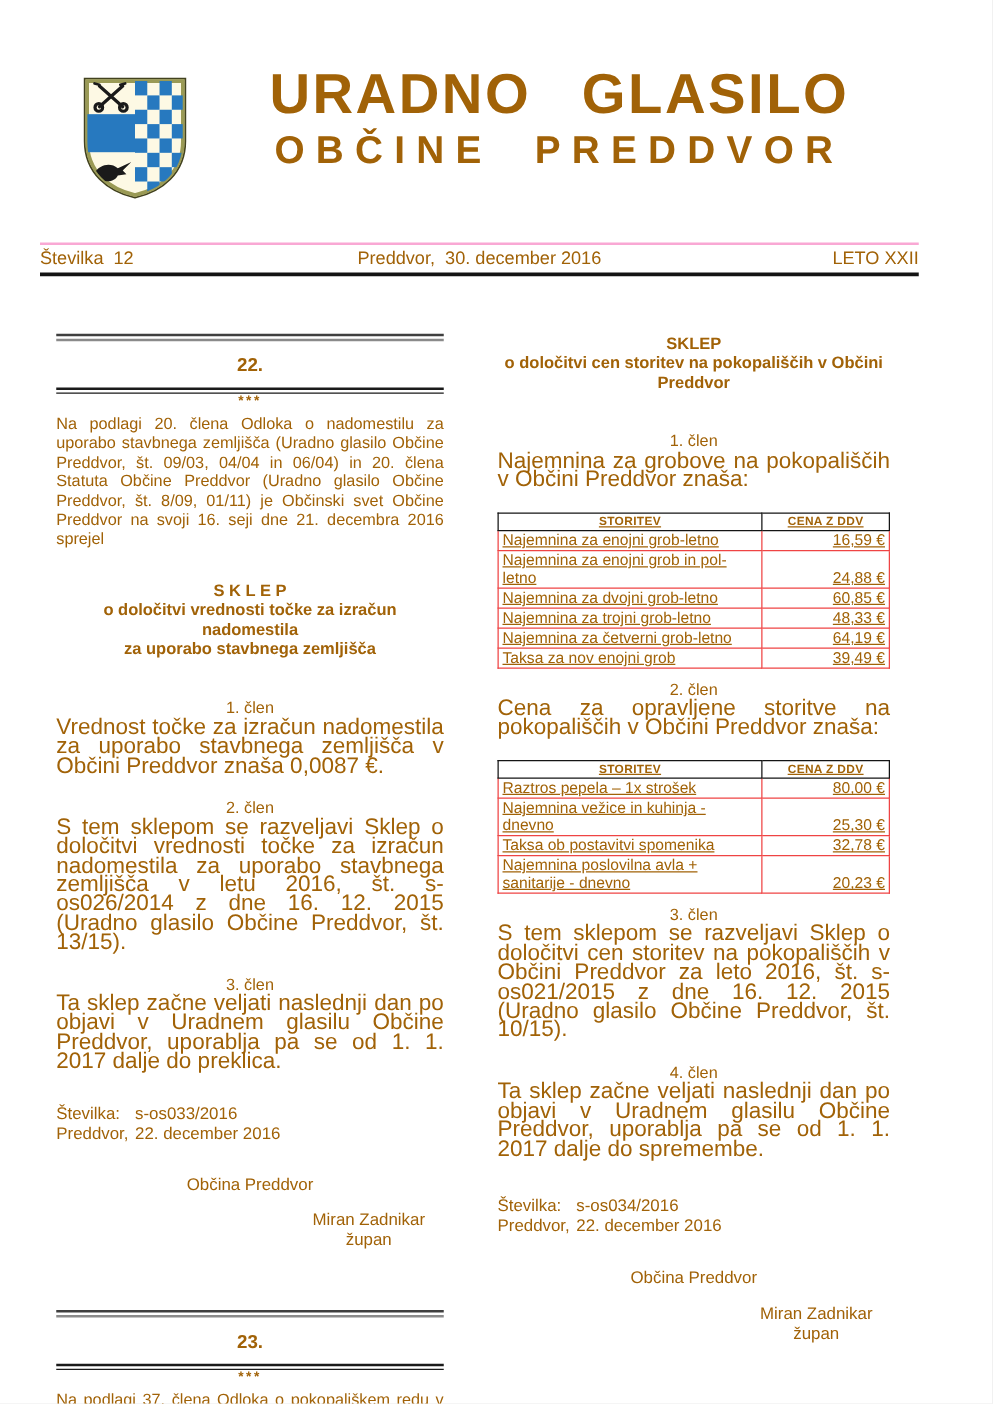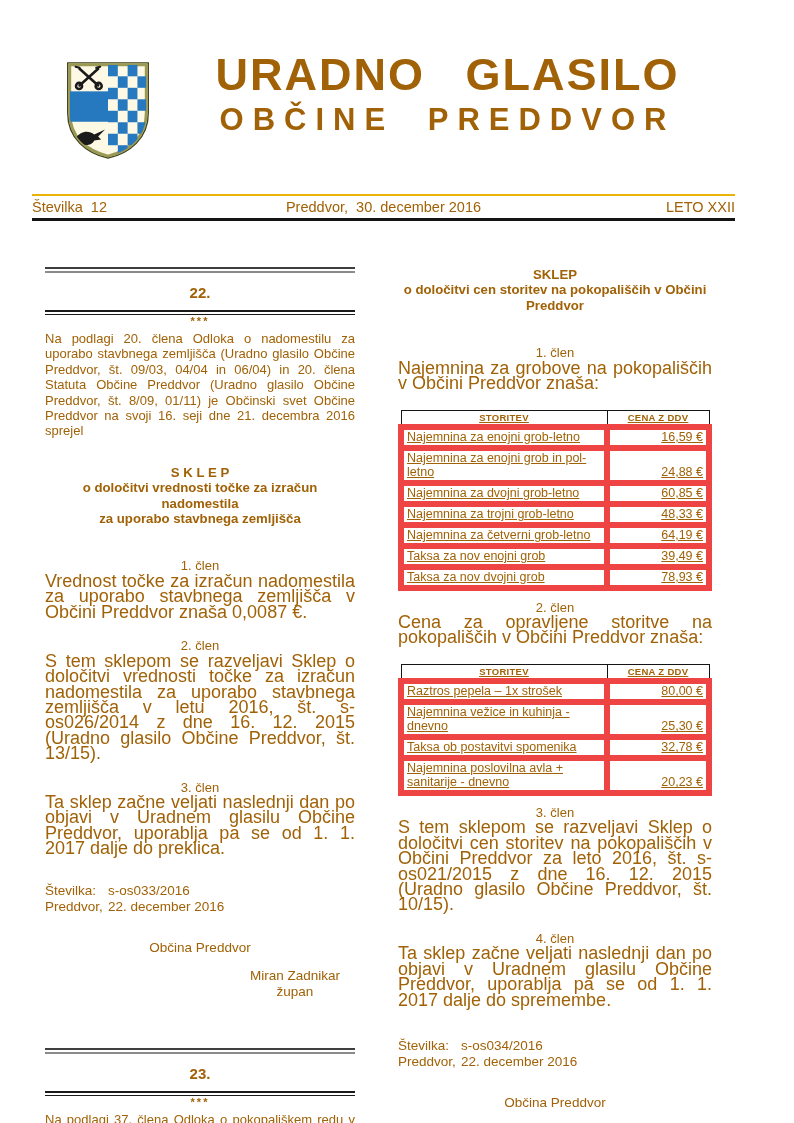--- a/index.html
+++ b/index.html
@@ -15,21 +15,21 @@
   .title-main {
     font-size:45px; font-weight:bold; letter-spacing:2px; word-spacing:26px;
     line-height:46px; white-space:nowrap;
   }
   .title-sub {
     font-size:31px; font-weight:bold; letter-spacing:9px; word-spacing:16px;
     line-height:30px; margin-top:7px; white-space:nowrap;
   }
   .info-bar {
     margin:16px 59px 0 32px;
-    border-top:2px solid #eab308; border-bottom:3px solid #141414;
+    border-top:2px solid #f9a8d4; border-bottom:3px solid #141414;
     display:flex; align-items:center; height:22px; font-size:14.5px;
   }
   .info-bar span { white-space:pre; }
   .info-left  { flex:1; text-align:left; }
   .info-center{ flex:1.4; text-align:center; }
   .info-right { flex:1; text-align:right; }
 
   
   .columns { display:flex; margin:46px 0 0 45px; }
   .col-left  { width:310px; }
@@ -53,21 +53,21 @@
   .signature { width:170px; margin-left:165px; text-align:center; font-size:13.5px; line-height:16px; margin-top:13px; }
   .col-right .signature { margin-left:170px; margin-top:14px; }
 
   
   table.price-table { border-collapse:collapse; width:100%; margin-top:9px; table-layout:fixed;text-decoration:underline; }
   .price-table th {
     border:1px solid #141414; font-size:9.5px; font-weight:bold;
     text-align:center; padding:1px 2px; letter-spacing:0.3px;
   }
   .price-table td {
-    border:6px solid #ef4444; font-size:12.5px; line-height:14px;
+    border:1px solid #ef4444; font-size:12.5px; line-height:14px;
     padding:0.5px 3px; vertical-align:bottom;
   }
   .price-table col.c-price { width:102px; }
   .price-table td.price { text-align:right; white-space:nowrap; }
   .price-table tr.note td { font-style:italic; line-height:14.5px; padding:1px 4px; }
   .sep23 { margin-top:48px; }
 </style>
 </head>
 <body>
 
@@ -219,24 +219,20 @@
               <td class="price">48,33 €</td>
             </tr>
             <tr>
               <td>Najemnina za četverni grob-letno</td>
               <td class="price">64,19 €</td>
             </tr>
             <tr>
               <td>Taksa za nov enojni grob</td>
               <td class="price">39,49 €</td>
             </tr>
-            <tr>
-              <td>Taksa za nov dvojni grob</td>
-              <td class="price">78,93 €</td>
-            </tr>
           </tbody>
         </table>
 
       <div class="clen-head tight">2. člen</div>
       <p class="clen-text">Cena za opravljene storitve na pokopališčih v Občini Preddvor znaša:</p>
 
       <table class="price-table" style="margin-top:7px;">
         <colgroup>
             <col class="c-svc">
             <col class="c-price">

